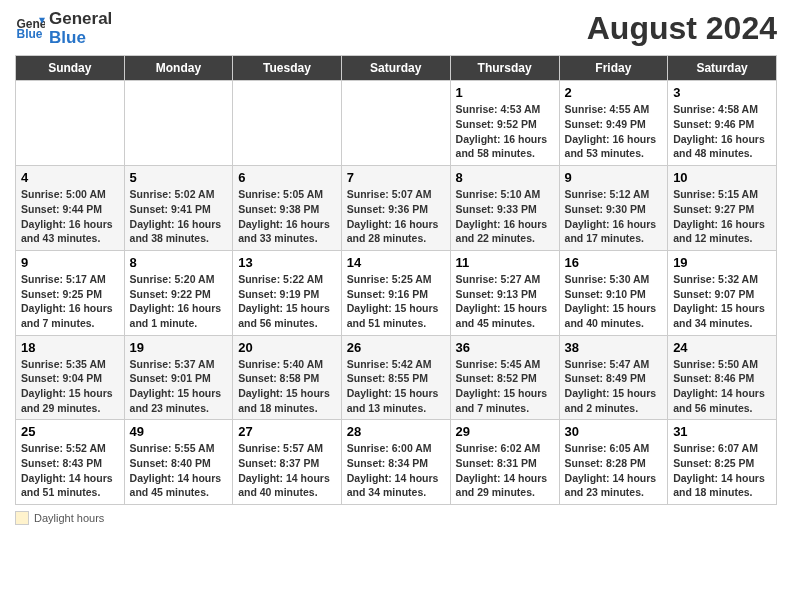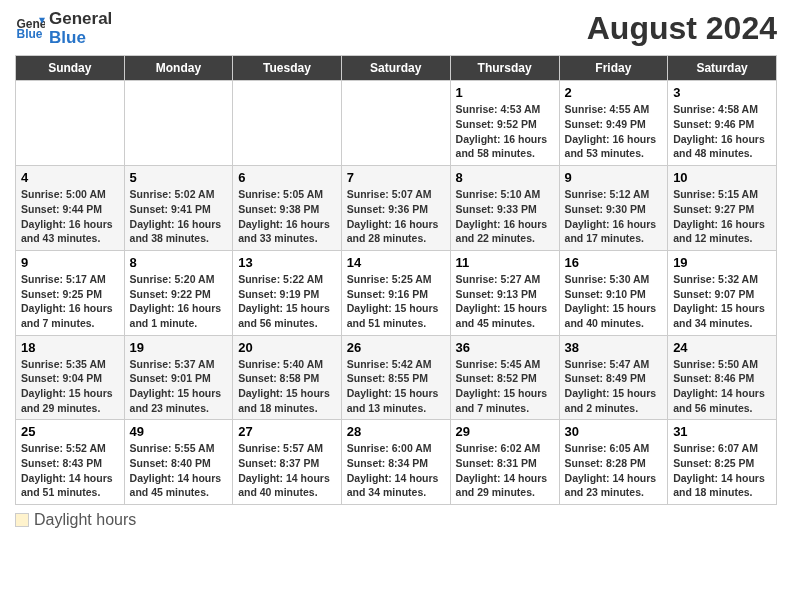--- a/index.html
+++ b/index.html
@@ -76,21 +76,21 @@
       font-weight: bold;
     }
     .empty-cell {
       background: #fff !important;
     }
     .legend {
       display: flex;
       align-items: center;
       justify-content: flex-start;
       margin-top: 6px;
-      font-size: 16px;
+      font-size: 11px;
       color: #555;
       gap: 20px;
     }
     .legend-item {
       display: flex;
       align-items: center;
       gap: 5px;
     }
     .legend-box {
       width: 14px;

